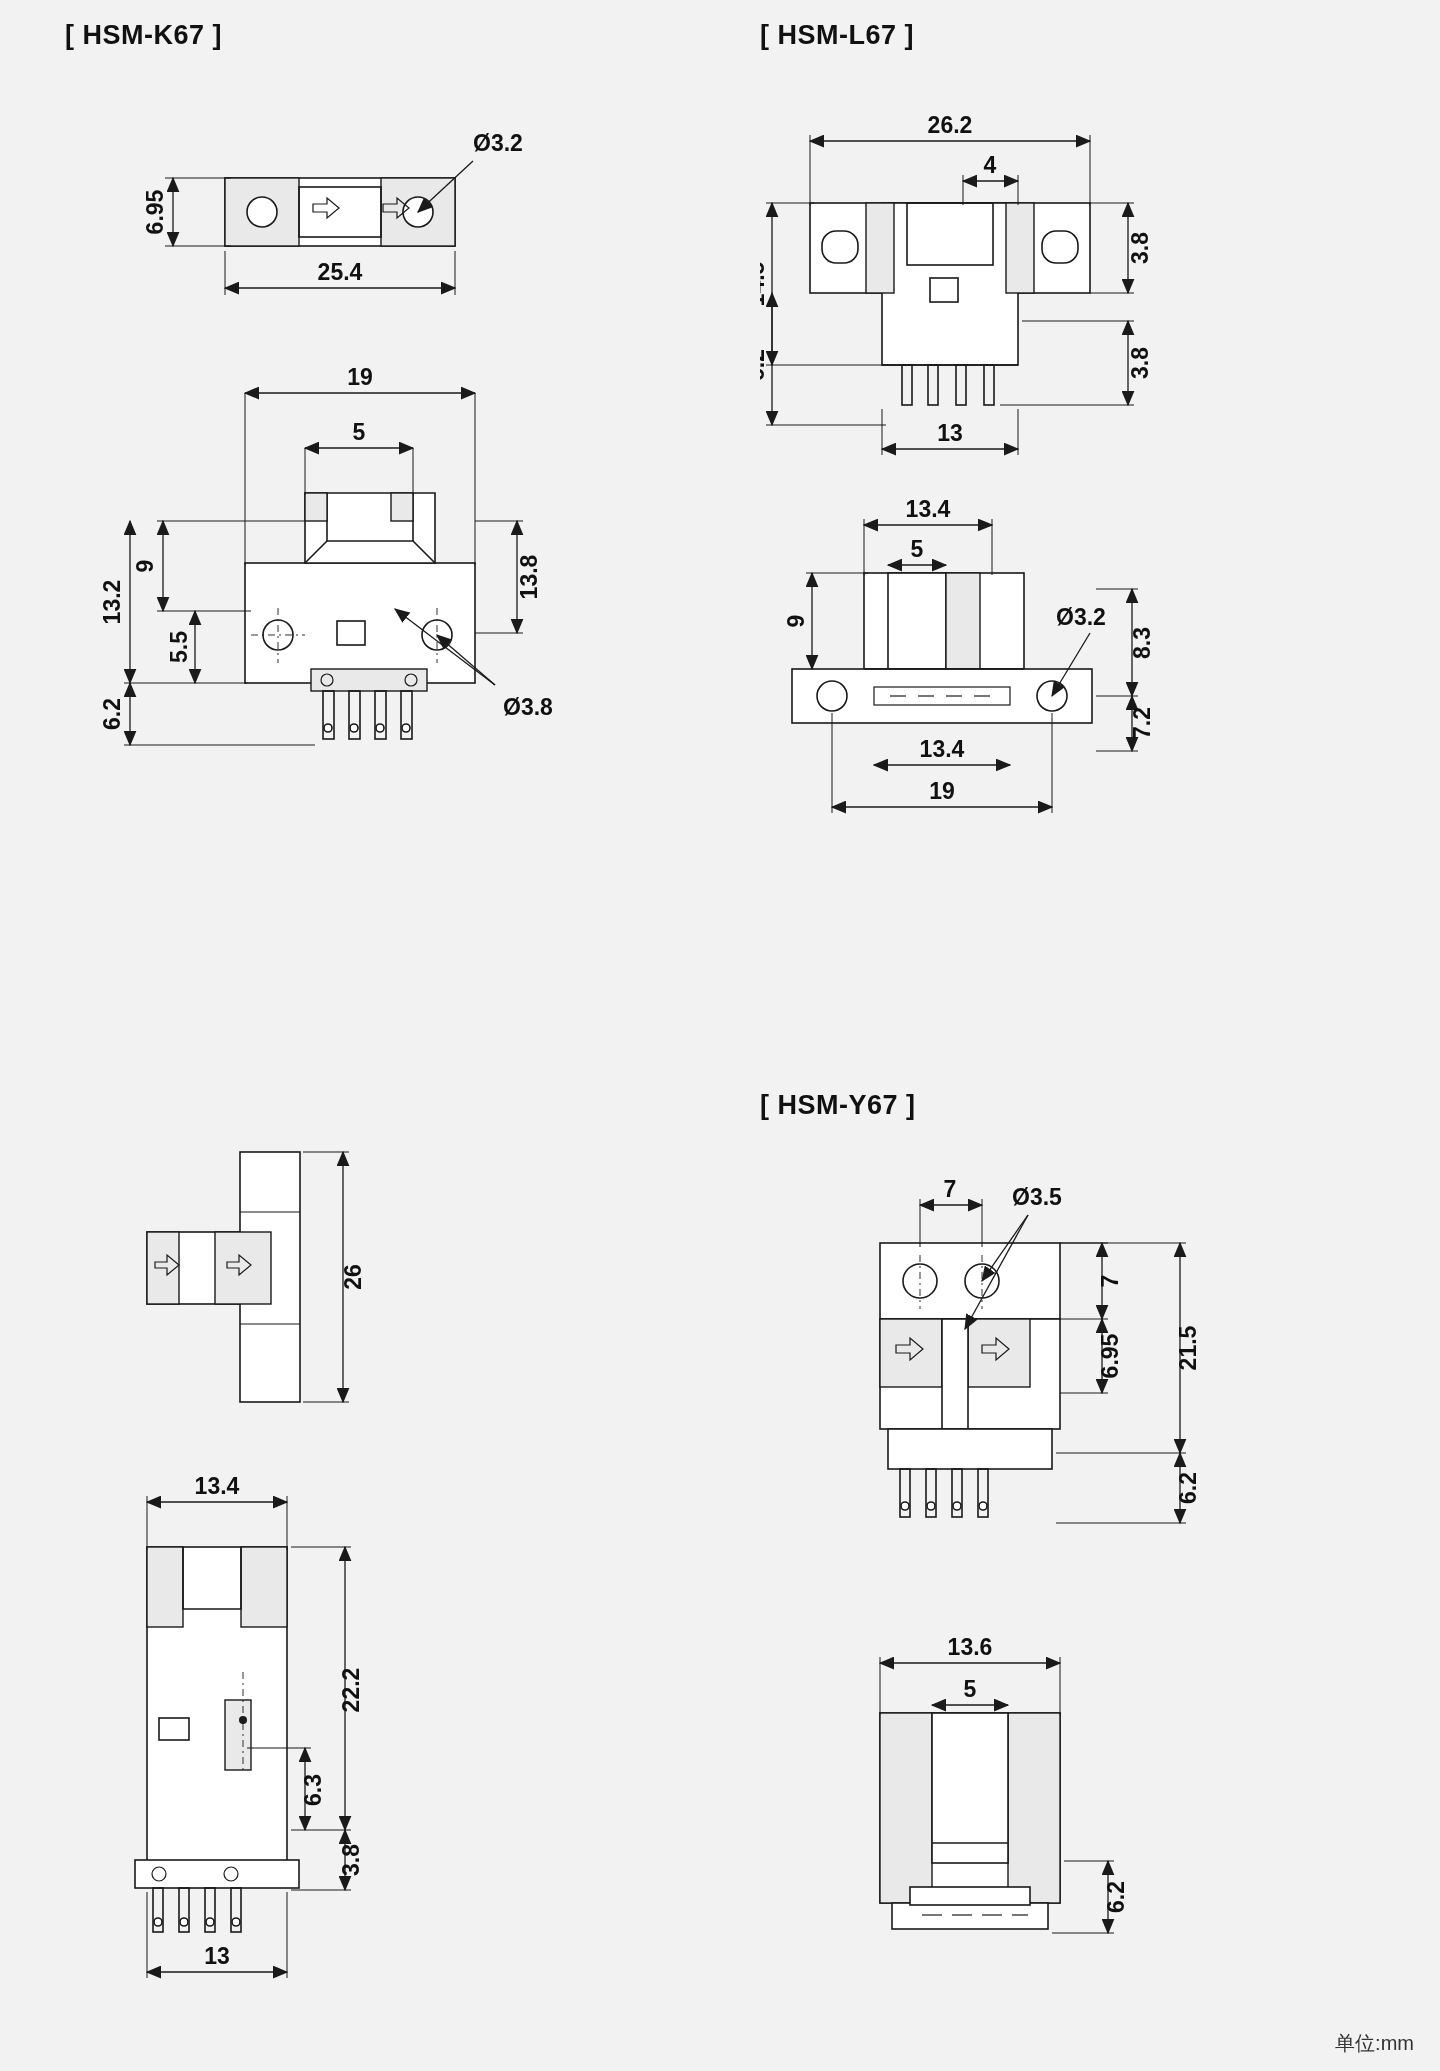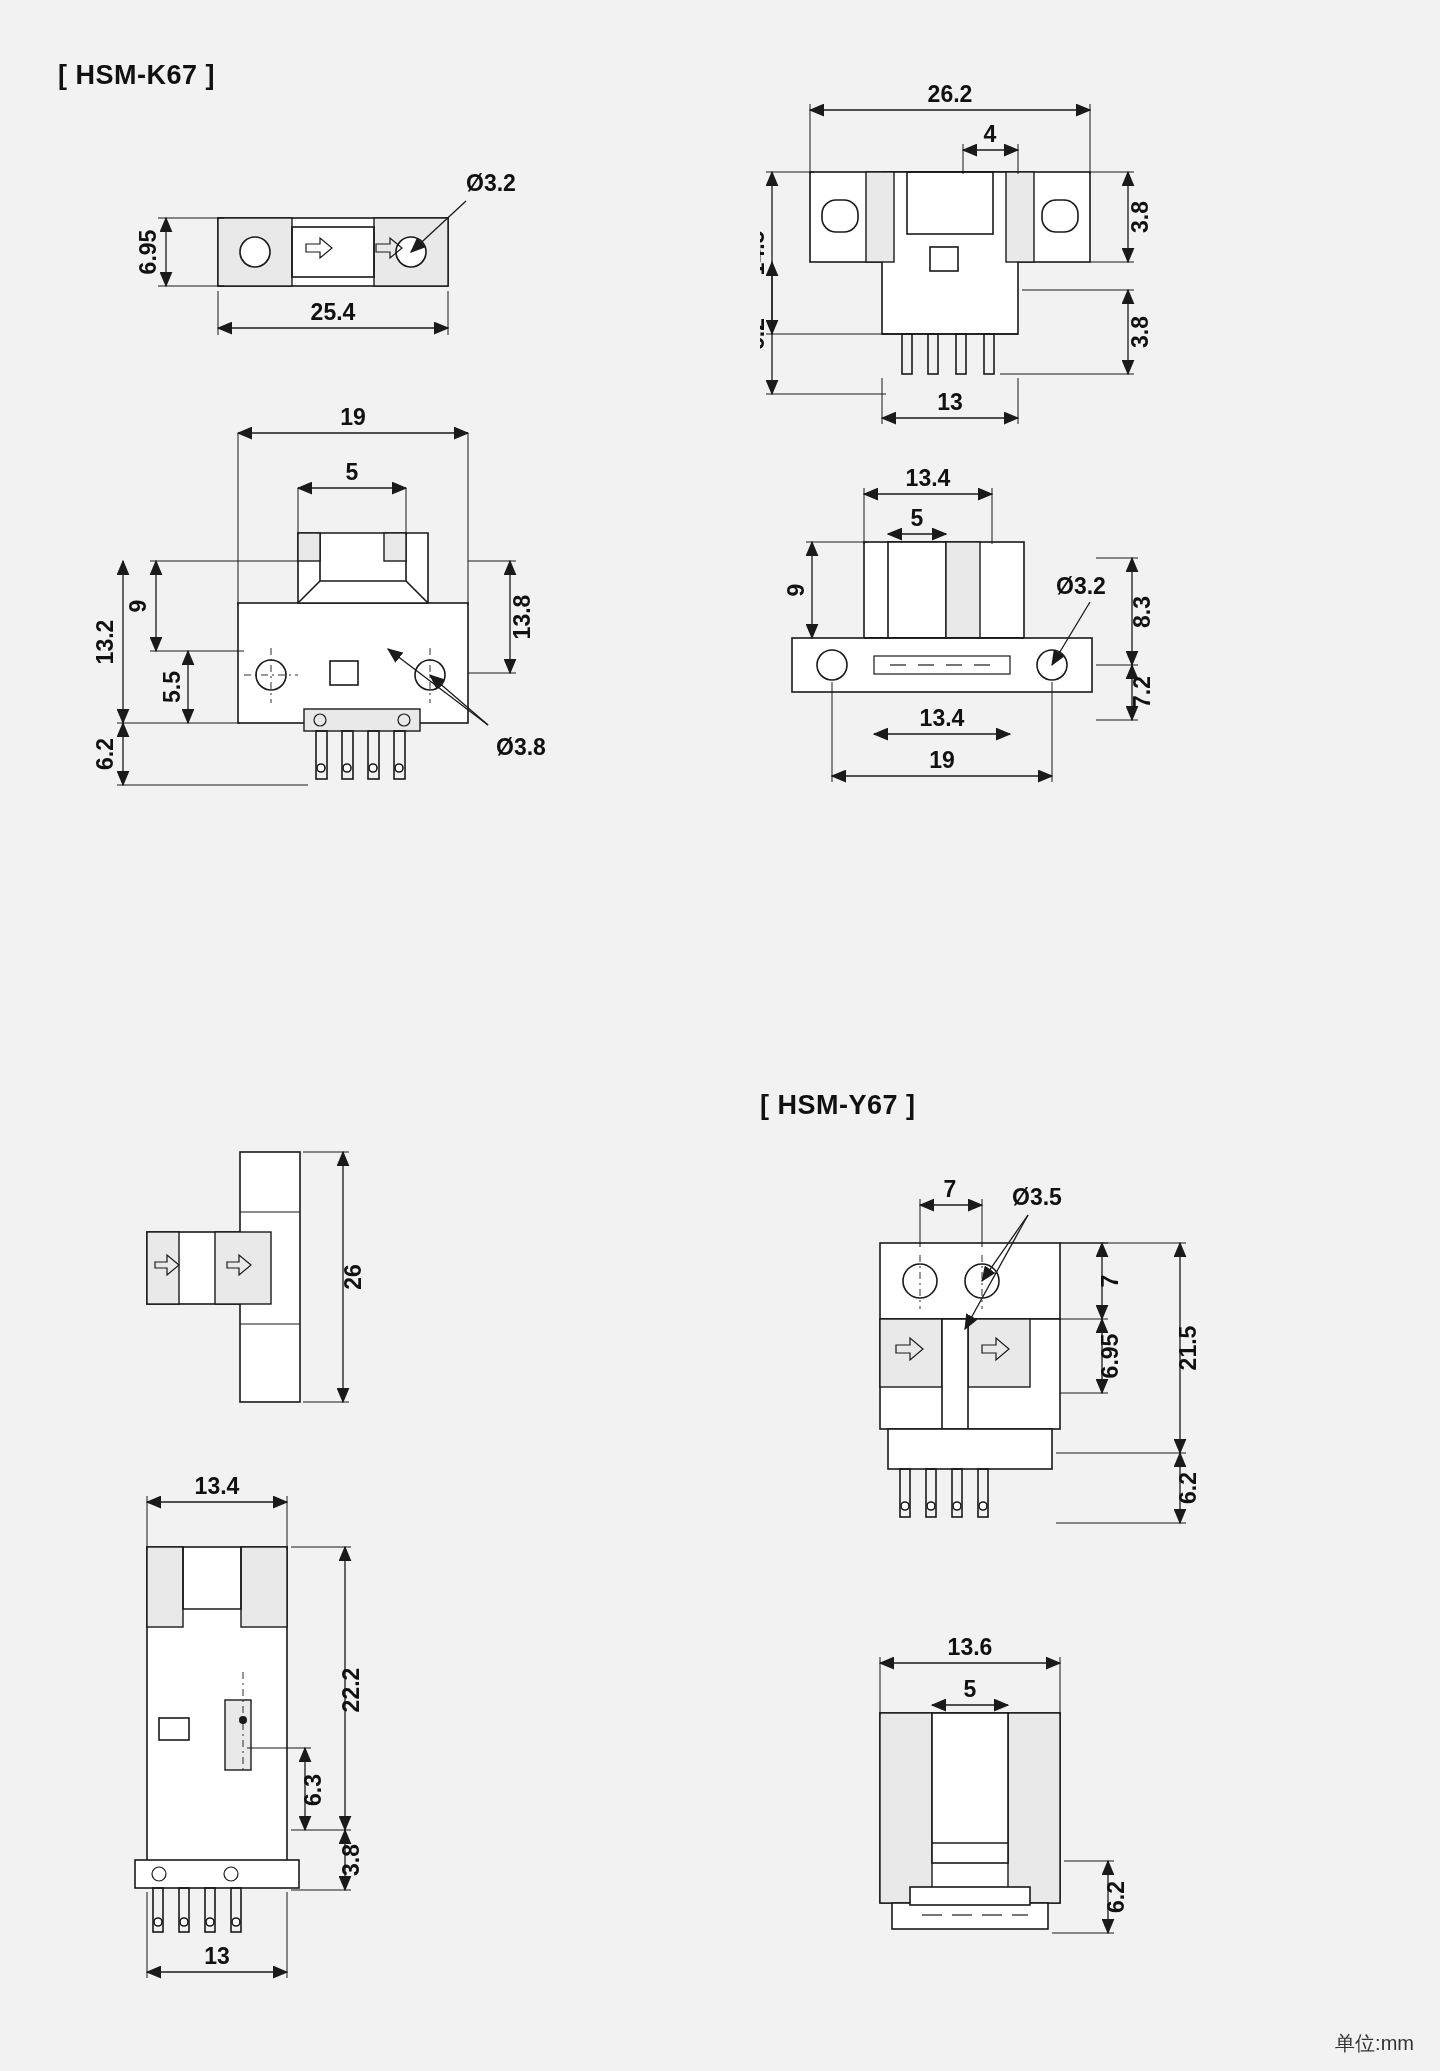--- a/index.html
+++ b/index.html
@@ -63,21 +63,21 @@
     stroke-width: 0.9;
     stroke-dasharray: 7 4 2 4;
     fill: none;
   }
 </style>
 </head>
 <body>
 
 <div class="sheet">
 
-  <div class="panel" style="left:58px; top:20px; width:650px; height:880px;margin-top:40px;">
+  <div class="panel" style="left:65px; top:20px; width:650px; height:880px;">
     <div class="panel-title">[ HSM-K67 ]</div>
 
     <svg width="650" height="840" viewBox="0 0 650 840" style="margin-top:22px;">
       <defs>
         <marker id="ah" markerWidth="12" markerHeight="10" refX="11" refY="5" orient="auto">
           <path d="M0,0 L12,5 L0,10 z" class="arrowhead"></path>
         </marker>
         <marker id="ahs" markerWidth="12" markerHeight="10" refX="1" refY="5" orient="auto">
           <path d="M12,0 L0,5 L12,10 z" class="arrowhead"></path>
         </marker>
@@ -182,20 +182,21 @@
         <text class="dimtxt-v" x="472" y="504" transform="rotate(-90 472 504)" text-anchor="middle">13.8</text>
 
         <line x1="372" y1="562" x2="430" y2="612" class="dim" marker-start="url(#ahs)"></line>
         <line x1="330" y1="536" x2="430" y2="612" class="dim" marker-start="url(#ahs)"></line>
         <text class="dimtxt" x="438" y="642">Ø3.8</text>
       </g>
     </svg>
   </div>
 
   <div class="panel" style="left:760px; top:20px; width:660px; height:880px;">
+    <div class="panel-title">[ HSM-L67 ]</div>
 
     <svg width="660" height="840" viewBox="0 0 660 840" style="margin-top:22px;">
 
       <g>
 
         <rect x="50" y="130" width="280" height="90" class="fillw"></rect>
 
         <rect x="122" y="130" width="136" height="162" class="fillw"></rect>
         <rect x="147" y="130" width="86" height="62" class="ln"></rect>
 

